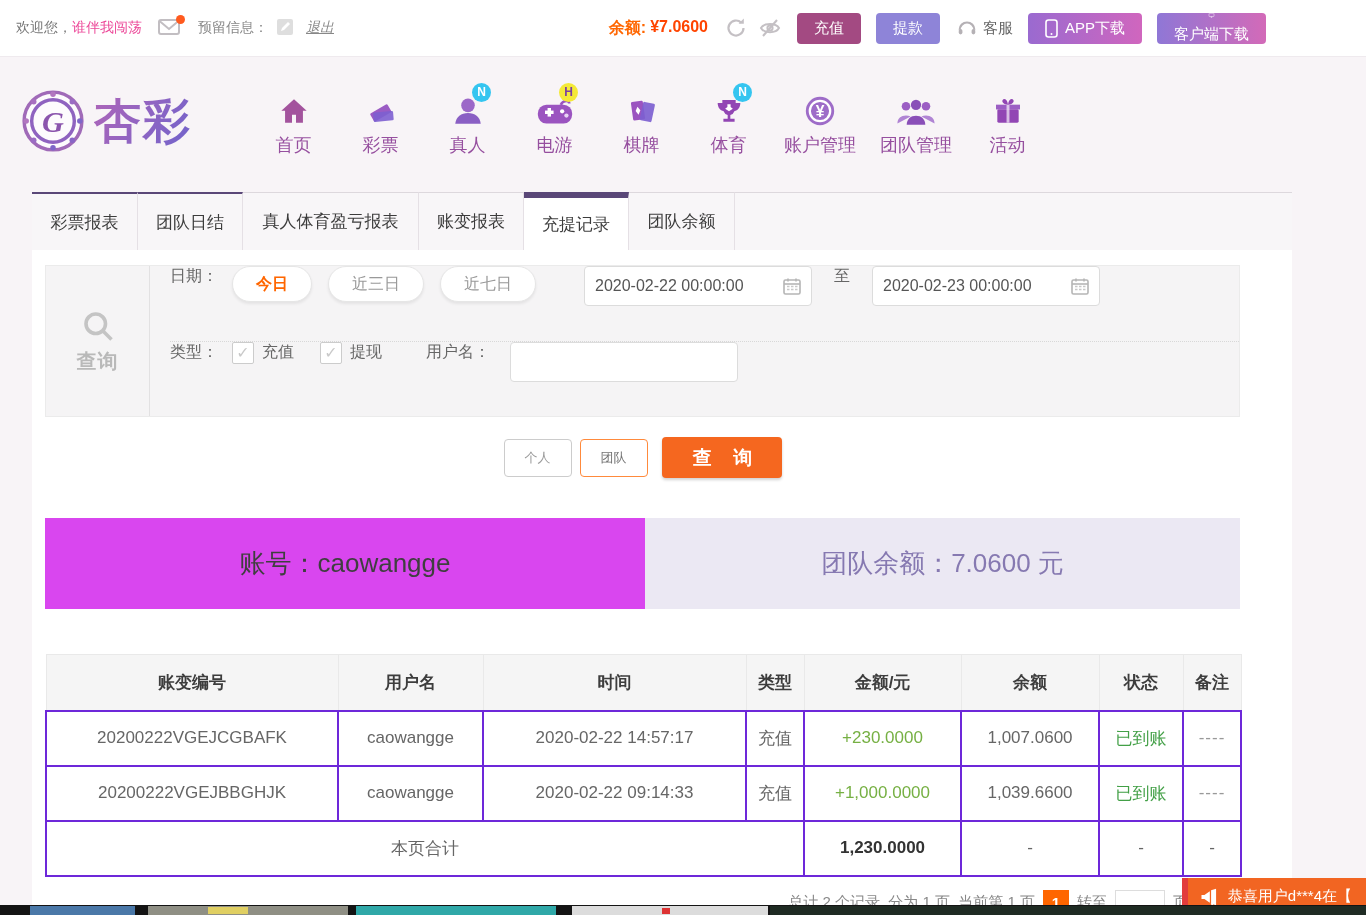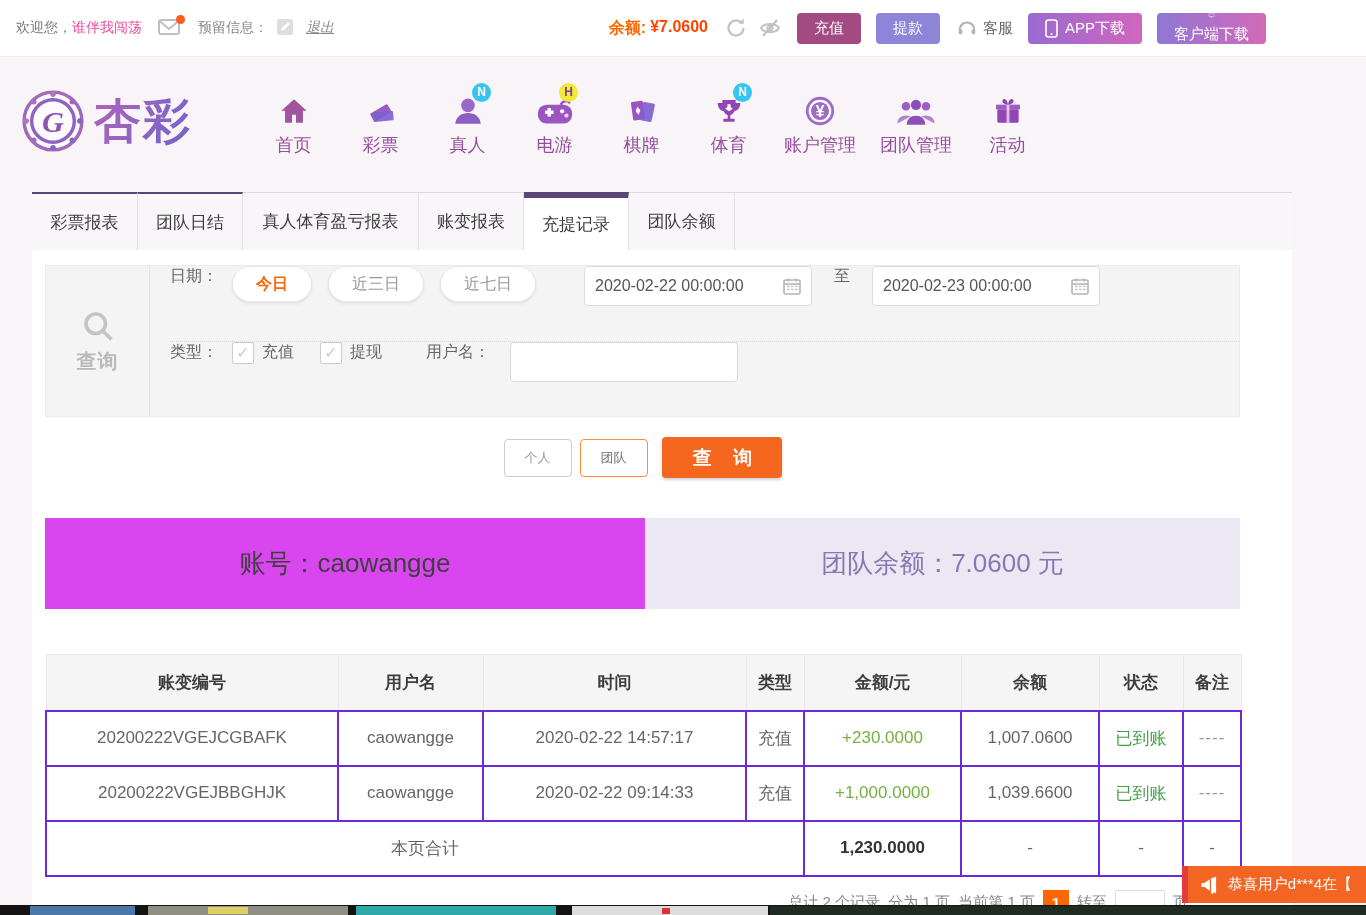--- a/index.html
+++ b/index.html
@@ -128,21 +128,21 @@
   .records .total-amount { font-weight:bold; color:#333; }
   
   .pagination {
     width:1195px; margin-top:13px; display:flex; justify-content:flex-end; align-items:center;
     gap:8px; padding-right:52px; font-size:15px; color:#888;
   }
   .page-box { width:26px; height:26px; background:#ff6600; color:#fff; font-weight:bold; display:flex; align-items:center; justify-content:center; cursor:pointer; }
   .goto-input { width:50px; height:26px; border:1px solid #ddd; background:#fff; outline:none; font-family:"Liberation Sans",sans-serif; }
   
   .notification {
-    position:absolute; right:0; bottom:12px; height:37px; z-index:5;
+    position:absolute; right:0; bottom:0; height:37px; z-index:5;
     background:#f26522; border-left:6px solid #e23c3c;
     display:flex; align-items:center; gap:9px; padding:0 14px 0 11px;
     color:#fff; font-size:15px; cursor:pointer; white-space:nowrap;
   }
   
   .taskbar { position:absolute; left:0; bottom:0; width:1366px; height:10px; background:#141414; z-index:10; }
   .taskbar .seg { position:absolute; top:1px; height:9px; }
   .seg1 { left:30px;  width:105px; background:#4a78a8; }
   .seg2 { left:148px; width:200px; background:#8f8f84; }
   .seg2 i { position:absolute; left:60px; top:1px; width:40px; height:7px; background:#e0cf62; }

